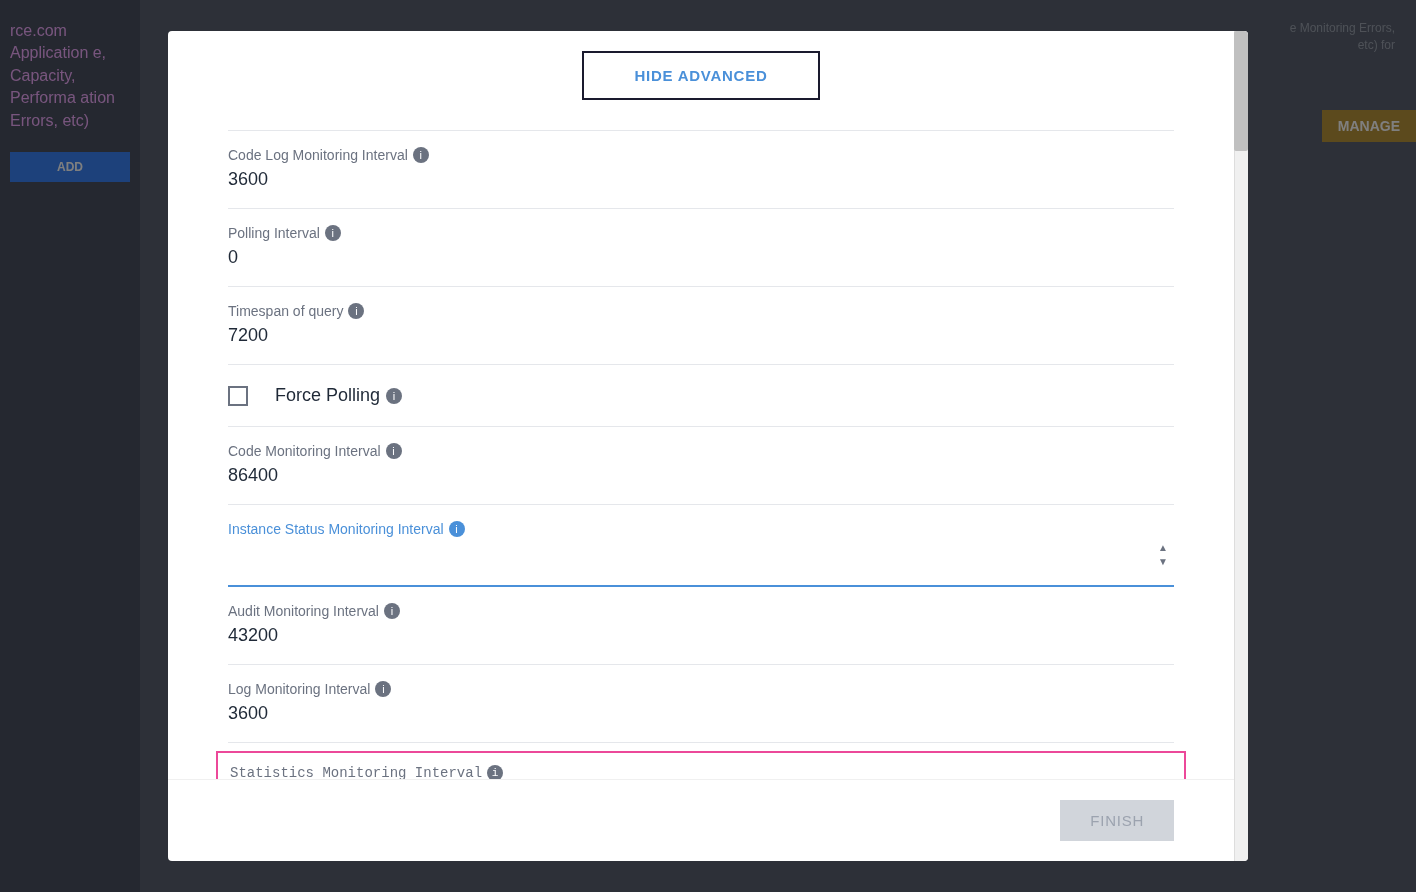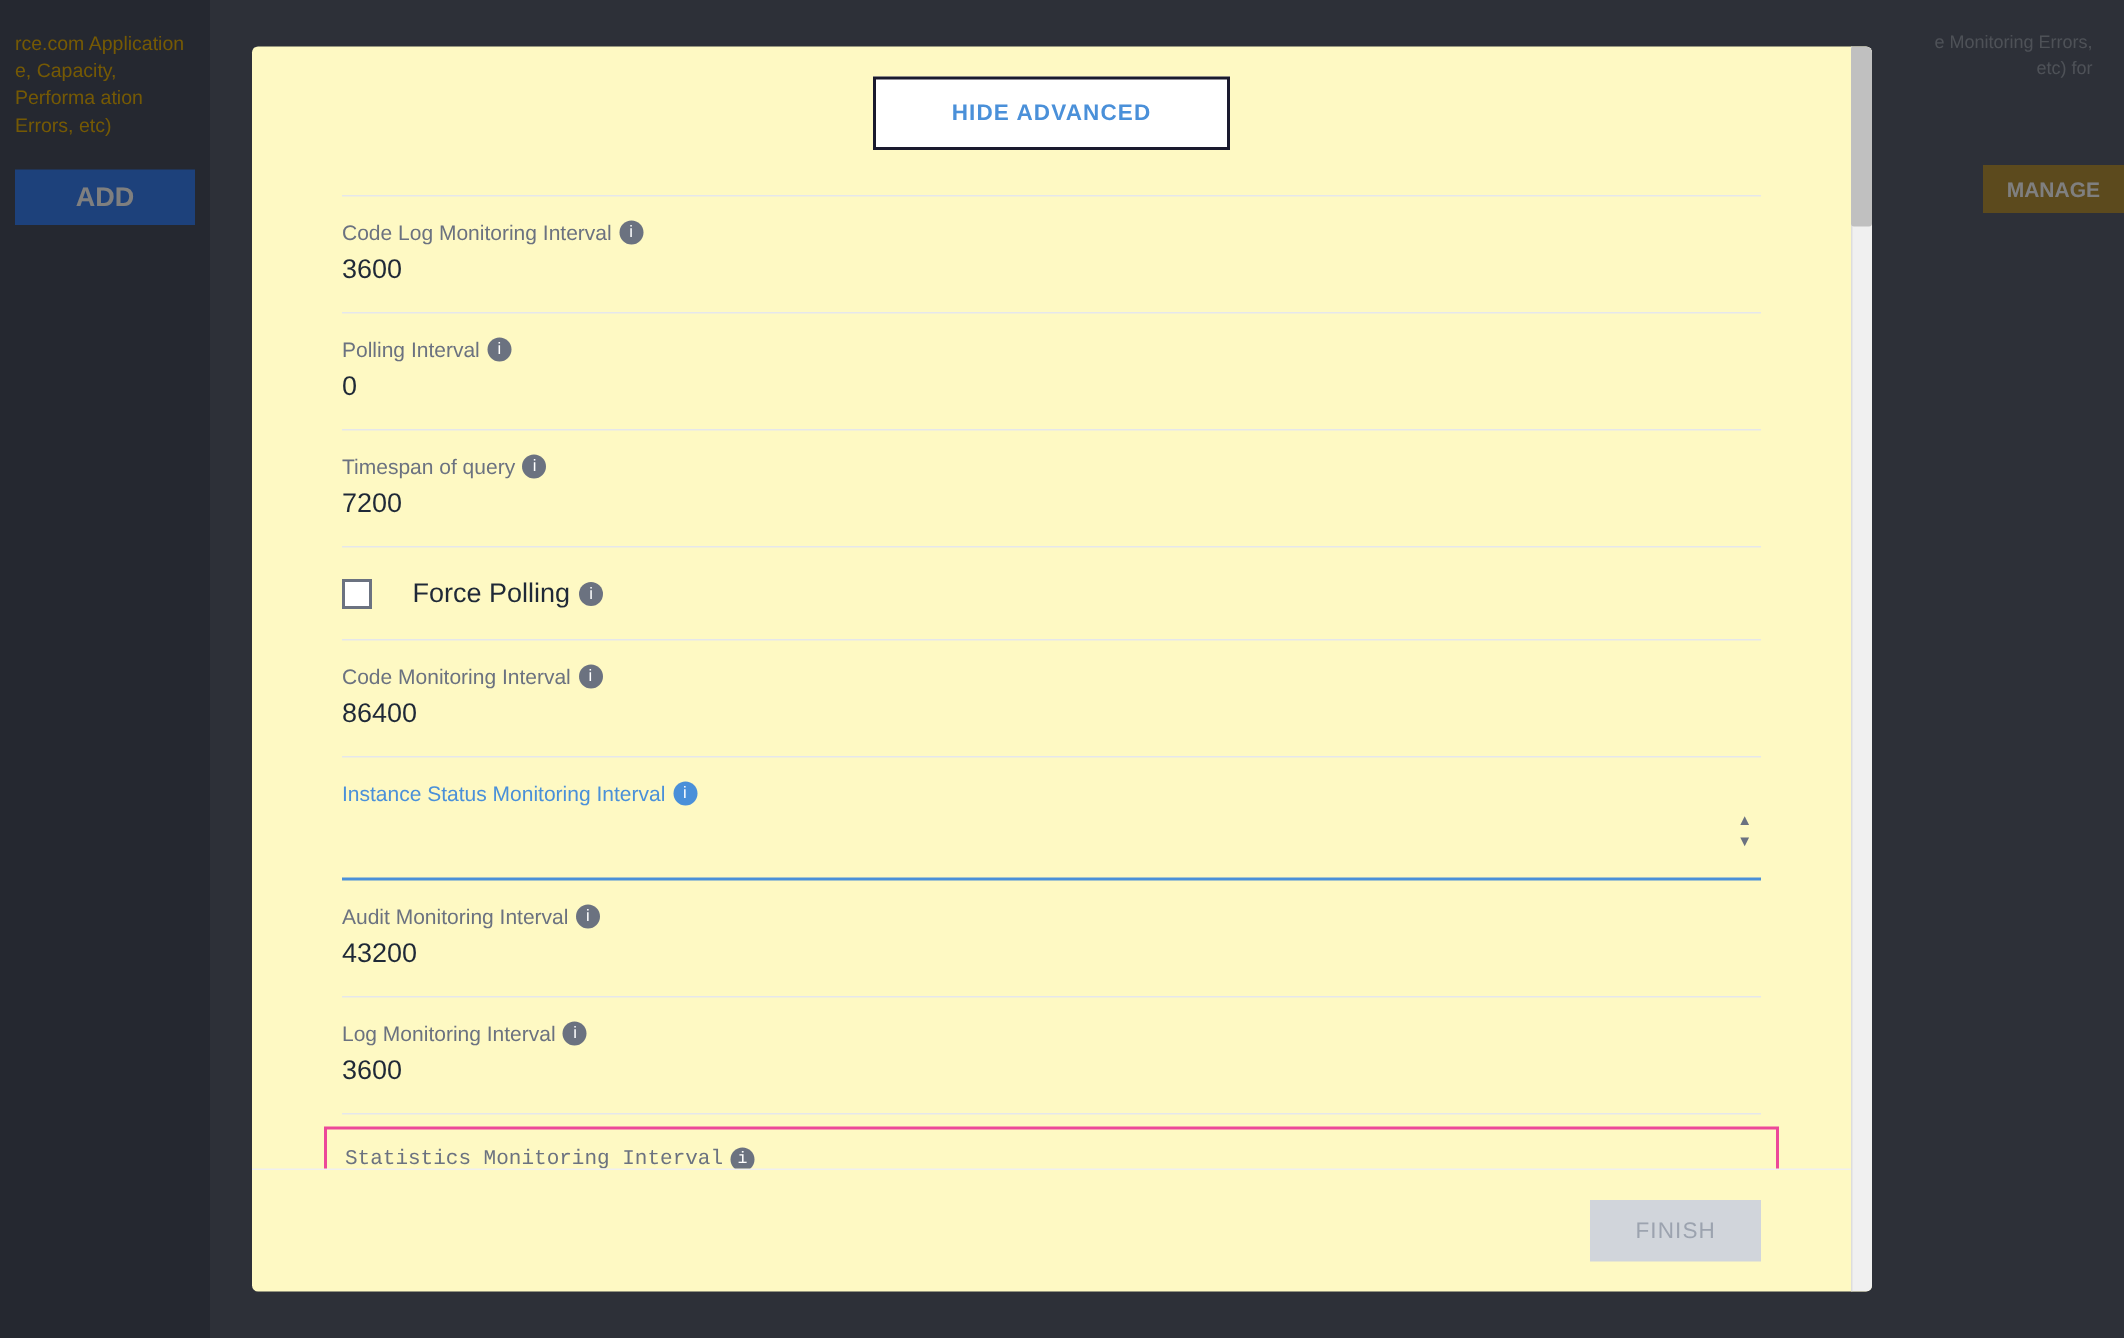--- a/index.html
+++ b/index.html
@@ -27,32 +27,32 @@
       top: 0; left: 0;
       width: 140px;
       height: 892px;
       background: #4a5060;
       display: flex;
       flex-direction: column;
       padding: 20px 10px;
     }
 
     .bg-left-text {
-      color: #eab308;
-      font-size: 13px;
+      color: #f0abfc;
+      font-size: 16px;
       line-height: 1.4;
       margin-bottom: 20px;
     }
 
     .bg-btn-add {
       background: #3b82f6;
       color: white;
       border: none;
       padding: 8px 16px;
-      font-size: 18px;
+      font-size: 12px;
       font-weight: bold;
       margin-bottom: 8px;
       cursor: pointer;
     }
 
     .bg-btn-manage {
       position: absolute;
       right: 0;
       top: 110px;
       background: #b8943a;
@@ -80,21 +80,21 @@
       position: absolute;
       top: 0; left: 0; right: 0; bottom: 0;
       background: rgba(0,0,0,0.5);
       display: flex;
       align-items: center;
       justify-content: center;
     }
 
     
     .modal {
-      background: #fef9c3;
+      background: #ffffff;
       width: 1080px;
       height: 830px;
       border-radius: 4px;
       position: relative;
       display: flex;
       flex-direction: column;
       overflow: hidden;
     }
 
     .modal-scrollbar {

